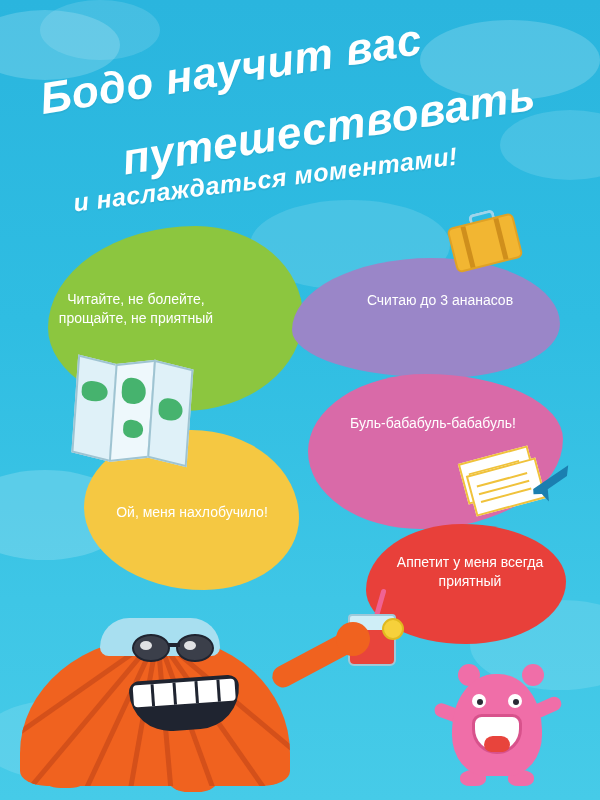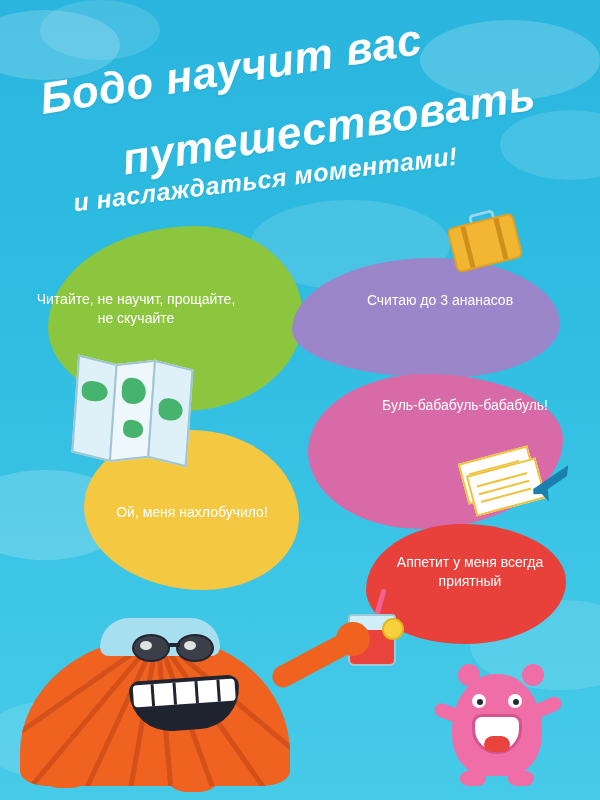--- a/index.html
+++ b/index.html
@@ -68,21 +68,21 @@
   .blob-text{
     position:absolute;
     color:#ffffff;
     font-size:14px;
     line-height:1.35;
     text-align:center;
     font-family:"Liberation Sans",sans-serif;
   }
   .bt-green{left:36px;top:290px;width:200px;}
   .bt-purple{left:340px;top:291px;width:200px;}
-  .bt-pink{left:318px;top:396px;width:230px;text-align:right;}
+  .bt-pink{left:318px;top:414px;width:230px;}
   .bt-yellow{left:92px;top:503px;width:200px;}
   .bt-red{left:380px;top:553px;width:180px;}
 
   
   .suitcase{position:absolute;left:450px;top:212px;width:68px;height:54px;transform:rotate(-14deg);}
   .suitcase .body{position:absolute;left:0;top:8px;width:68px;height:46px;background:#f2b632;border-radius:6px;border:2px solid #e0a225;box-sizing:border-box;}
   .suitcase .handle{position:absolute;left:24px;top:0px;width:20px;height:12px;border:3px solid #9fd4ea;border-bottom:none;border-radius:5px 5px 0 0;}
   .suitcase .strip{position:absolute;top:10px;width:5px;height:42px;background:#cf8f1c;}
   .suitcase .s1{left:14px;} .suitcase .s2{left:48px;}
 
@@ -168,21 +168,21 @@
     <div class="tline tline2">путешествовать</div>
     <div class="tline tline3">и наслаждаться моментами!</div>
   </div>
 
   <div class="blob blob-green"></div>
   <div class="blob blob-purple"></div>
   <div class="blob blob-pink"></div>
   <div class="blob blob-yellow"></div>
   <div class="blob blob-red"></div>
 
-  <div class="blob-text bt-green">Читайте, не научит, прощайте, не скучайте</div>
+  <div class="blob-text bt-green">Читайте, не болейте, прощайте, не приятный</div>
   <div class="blob-text bt-purple">Считаю до 3 ананасов</div>
   <div class="blob-text bt-pink">Буль-бабабуль-бабабуль!</div>
   <div class="blob-text bt-yellow">Ой, меня нахлобучило!</div>
   <div class="blob-text bt-red">Аппетит у меня всегда приятный</div>
 
   <div class="suitcase">
     <div class="handle"></div>
     <div class="body"></div>
     <div class="strip s1"></div>
     <div class="strip s2"></div>

